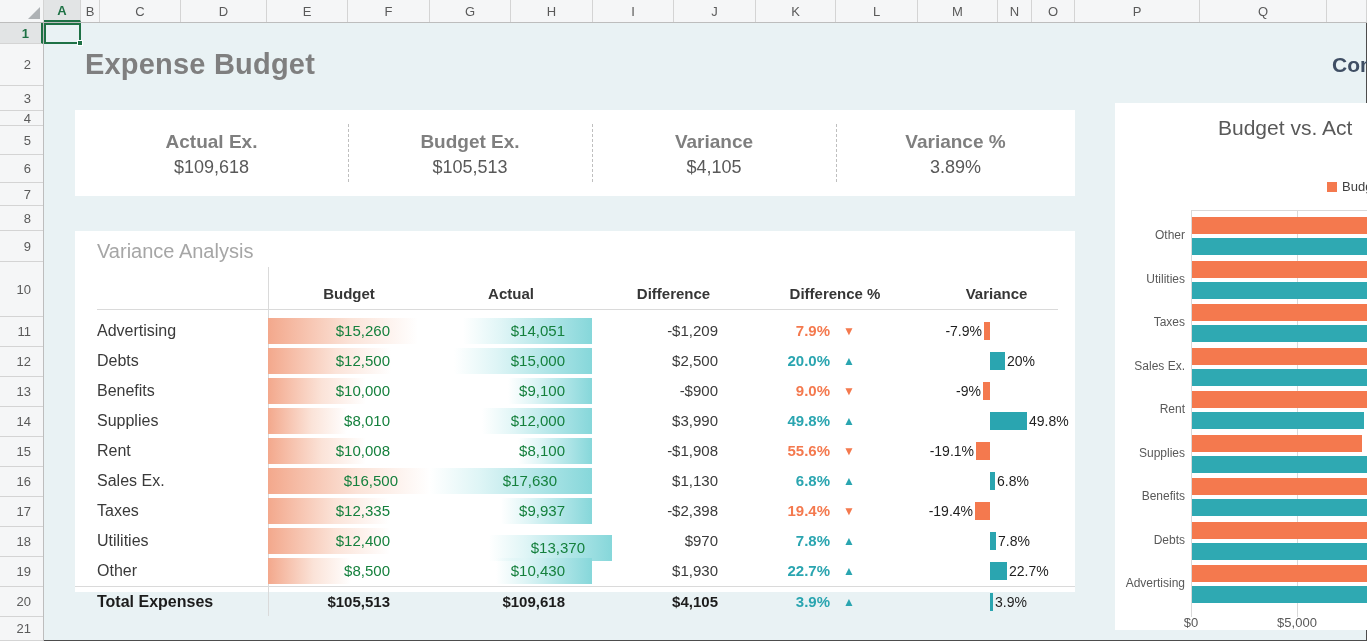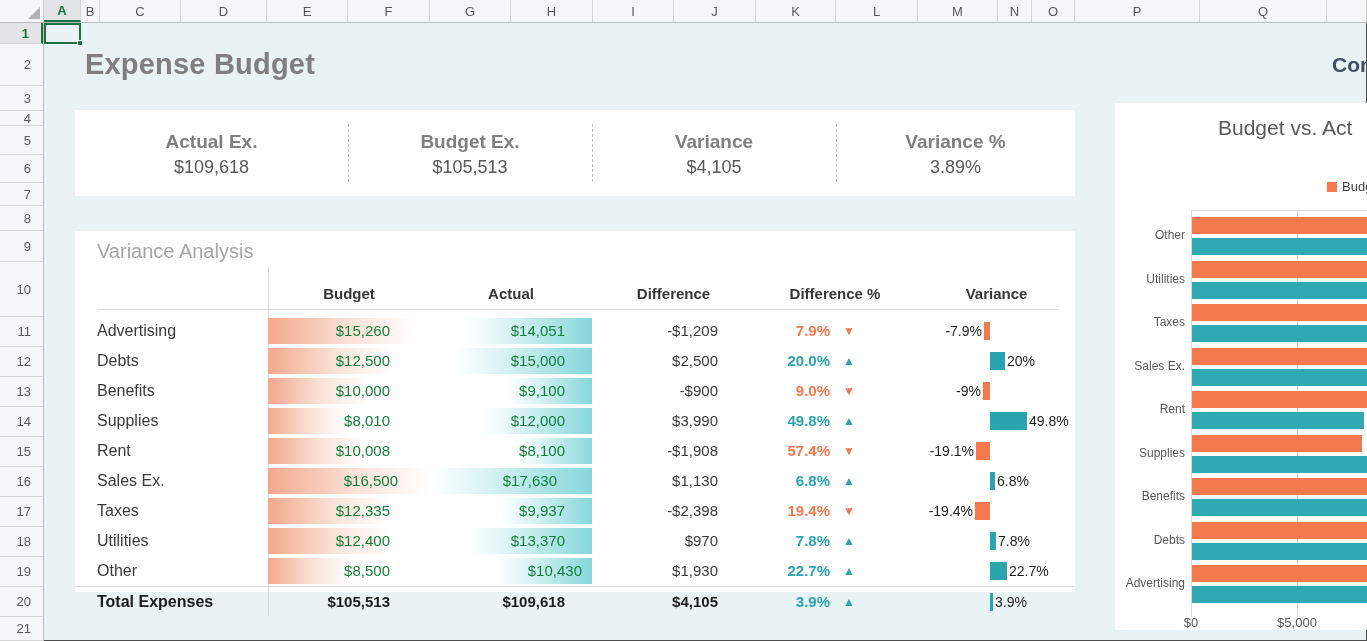--- a/index.html
+++ b/index.html
@@ -233,21 +233,21 @@
         <div class="t-cat">Rent</div>
         <div class="t-cell-bar" style="left: 193px;">
           <div class="databar budget" style="width: 98px;"></div>
           <div class="cellval" style="right: 40px;">$10,008</div>
         </div>
         <div class="t-cell-bar" style="left: 355px;">
           <div class="databar actual" style="width: 74px;"></div>
           <div class="cellval" style="right: 27px;">$8,100</div>
         </div>
         <div class="t-diff">-$1,908</div>
-        <div class="t-pct down">57.4%</div>
+        <div class="t-pct down">55.6%</div>
         <div class="t-tri down">▼</div>
         <div class="t-var">
           <div class="var-bar neg" style="width: 14px; left: 58px;"></div>
           <div class="var-lbl" style="right: 101px;">-19.1%</div>
         </div>
       </div>
       <div class="t-row" style="top: 235px;">
         <div class="t-cat">Sales Ex.</div>
         <div class="t-cell-bar" style="left: 193px;">
           <div class="databar budget" style="width: 162px;"></div>
@@ -282,41 +282,41 @@
           <div class="var-bar neg" style="width: 15px; left: 57px;"></div>
           <div class="var-lbl" style="right: 102px;">-19.4%</div>
         </div>
       </div>
       <div class="t-row" style="top: 295px;">
         <div class="t-cat">Utilities</div>
         <div class="t-cell-bar" style="left: 193px;">
           <div class="databar budget" style="width: 122px;"></div>
           <div class="cellval" style="right: 40px;">$12,400</div>
         </div>
-        <div class="t-cell-bar" style="left: 355px;">
+        <div class="t-cell-bar" style="left: 375px; margin-top: 7px;">
           <div class="databar actual" style="width: 123px;"></div>
           <div class="cellval" style="right: 27px;">$13,370</div>
         </div>
         <div class="t-diff">$970</div>
         <div class="t-pct up">7.8%</div>
         <div class="t-tri up">▲</div>
         <div class="t-var">
           <div class="var-bar pos" style="width: 6px; left: 72px;"></div>
           <div class="var-lbl" style="left: 80px;">7.8%</div>
         </div>
       </div>
       <div class="t-row" style="top: 325px;">
         <div class="t-cat">Other</div>
         <div class="t-cell-bar" style="left: 193px;">
           <div class="databar budget" style="width: 83px;"></div>
           <div class="cellval" style="right: 40px;">$8,500</div>
         </div>
         <div class="t-cell-bar" style="left: 355px;">
           <div class="databar actual" style="width: 96px;"></div>
-          <div class="cellval" style="right: 10px;">$10,430</div>
+          <div class="cellval" style="right: 27px;">$10,430</div>
         </div>
         <div class="t-diff">$1,930</div>
         <div class="t-pct up">22.7%</div>
         <div class="t-tri up">▲</div>
         <div class="t-var">
           <div class="var-bar pos" style="width: 17px; left: 72px;"></div>
           <div class="var-lbl" style="left: 91px;">22.7%</div>
         </div>
       </div>
       <div class="t-row total" style="top: 355px;">

